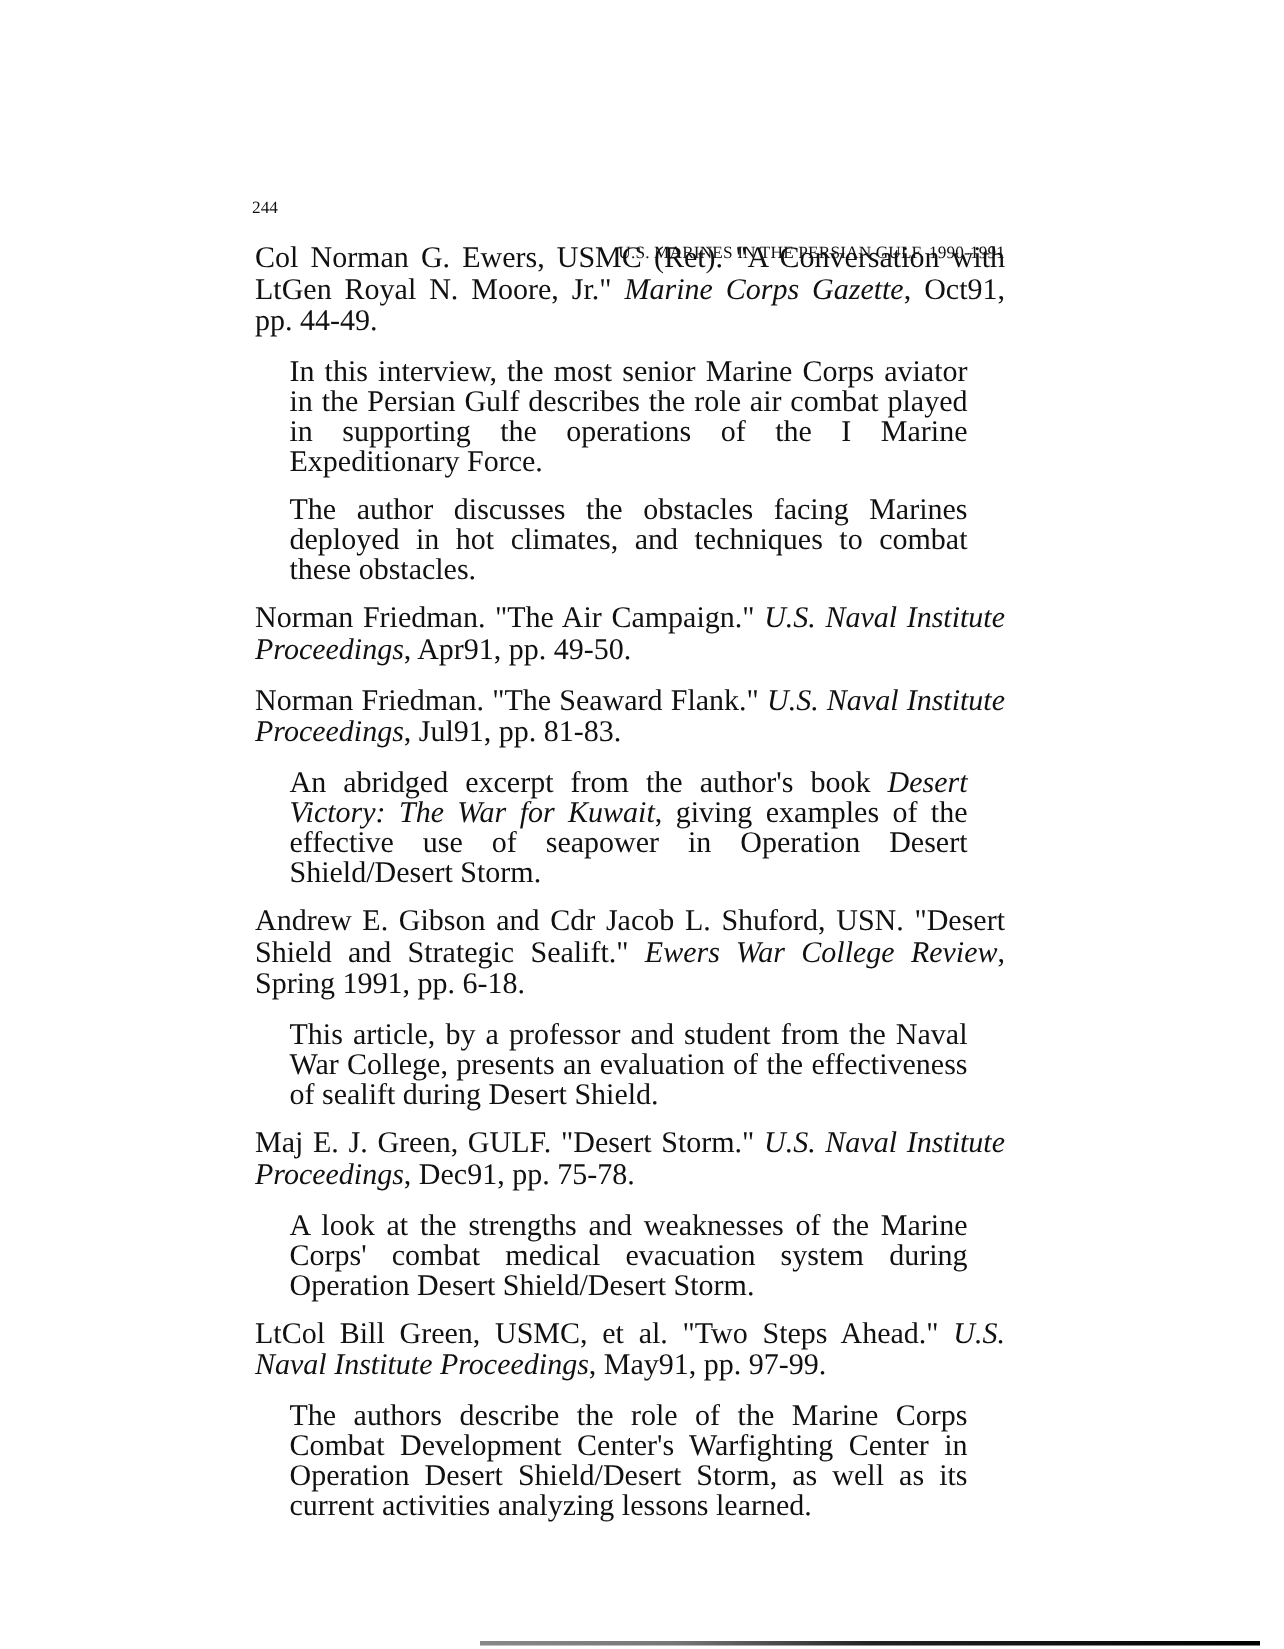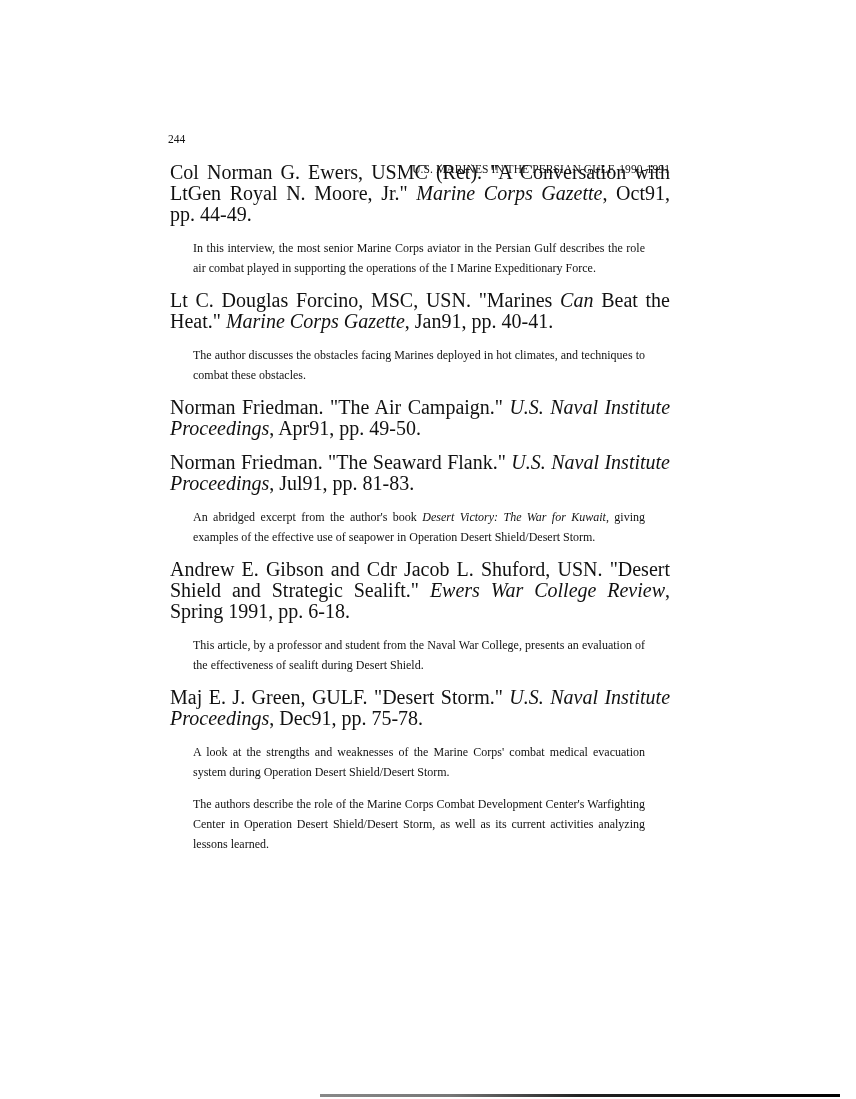--- a/index.html
+++ b/index.html
@@ -6,21 +6,21 @@
   body { width: 856px; height: 1099px; position: relative; overflow: hidden;
          font-family: "Liberation Serif", "DejaVu Serif", serif; color: #111; }
   .page { position: absolute; left: 0; top: 0; width: 796px; height: 1099px; text-decoration: underline; }
   .header { position: absolute; left: 168px; top: 131px; width: 502px; height: 16px;
             font-size: 11.5px; line-height: 16px; }
   .page-num { position: absolute; left: 0; top: 0; }
   .running-title { position: absolute; right: 0; top: 0; letter-spacing: 0.1px; margin-top: 30px; }
   .entries { position: absolute; left: 170px; top: 162px; width: 500px; }
   .entry { margin: 0 0 12px 0; }
   .citation { font-size: 20px; line-height: 21px; text-align: justify; margin: 0 0 13px 0; }
-  .annotation { font-size: 12px; line-height: 20px; margin: 0 25px 0 23px; text-align: justify; }
+  .annotation { font-size: 20px; line-height: 20px; margin: 0 25px 0 23px; text-align: justify; }
   .entry .citation { text-align-last: left; }
   .annotation { text-align-last: left; }
   i { font-style: italic; }
   .footer-rule { position: absolute; left: 320px; top: 1094px; width: 520px; height: 3px;
                  background: linear-gradient(to right, #888 0%, #777 25%, #222 50%, #000 100%); }
 </style>
 </head>
 <body>
 
 <div class="page">
@@ -28,37 +28,37 @@
     <span class="page-num">244</span>
     <span class="running-title">U.S. MARINES IN THE PERSIAN GULF, 1990-1991</span>
   </div>
 
   <div class="entries">
     <div class="entry">
       <p class="citation"><span>Col Norman G. Ewers, USMC (Ret).  "A Conversation with LtGen Royal N. Moore, Jr." </span><i>Marine Corps Gazette</i><span>, Oct91, pp. 44-49.</span></p>
       <p class="annotation"><span>In this interview, the most senior Marine Corps aviator in the Persian Gulf describes the role air combat played in supporting the operations of the I Marine Expeditionary Force.</span></p>
     </div>
     <div class="entry">
-      <p class="citation"><span>Lt C. Douglas Forcino, MSC, USN.  "Marines </span><i>Can</i><span> Beat the Heat." </span><i>Marine Corps Gazette</i><span>, Jan91, pp. 40-41.</span></p>
       <p class="annotation"><span>The author discusses the obstacles facing Marines deployed in hot climates, and techniques to combat these obstacles.</span></p>
     </div>
     <div class="entry">
       <p class="citation"><span>Norman Friedman.  "The Air Campaign." </span><i>U.S. Naval Institute Proceedings</i><span>, Apr91, pp. 49-50.</span></p>
     </div>
     <div class="entry">
       <p class="citation"><span>Norman Friedman.  "The Seaward Flank." </span><i>U.S. Naval Institute Proceedings</i><span>, Jul91, pp. 81-83.</span></p>
       <p class="annotation"><span>An abridged excerpt from the author's book </span><i>Desert Victory: The War for Kuwait</i><span>, giving examples of the effective use of seapower in Operation Desert Shield/Desert Storm.</span></p>
     </div>
     <div class="entry">
       <p class="citation"><span>Andrew E. Gibson and Cdr Jacob L. Shuford, USN.  "Desert Shield and Strategic Sealift." </span><i>Ewers War College Review</i><span>, Spring 1991, pp. 6-18.</span></p>
       <p class="annotation"><span>This article, by a professor and student from the Naval War College, presents an evaluation of the effectiveness of sealift during Desert Shield.</span></p>
     </div>
     <div class="entry">
       <p class="citation"><span>Maj E. J. Green, GULF.  "Desert Storm." </span><i>U.S. Naval Institute Proceedings</i><span>, Dec91, pp. 75-78.</span></p>
       <p class="annotation"><span>A look at the strengths and weaknesses of the Marine Corps' combat medical evacuation system during Operation Desert Shield/Desert Storm.</span></p>
     </div>
     <div class="entry">
+      <p class="citation"><span>LtCol Bill Green, USMC, et al.  "Two Steps Ahead." </span><i>U.S. Naval Institute Proceedings</i><span>, May91, pp. 97-99.</span></p>
       <p class="annotation"><span>The authors describe the role of the Marine Corps Combat Development Center's Warfighting Center in Operation Desert Shield/Desert Storm, as well as its current activities analyzing lessons learned.</span></p>
     </div>
   </div>
 
   <div class="footer-rule"></div>
 </div>
 
 </body></html>

